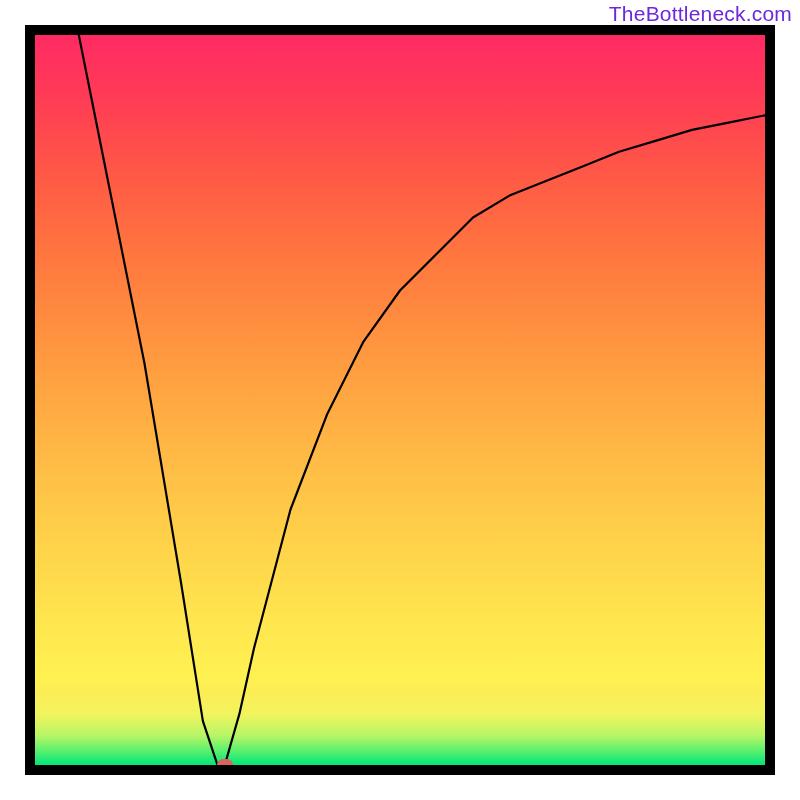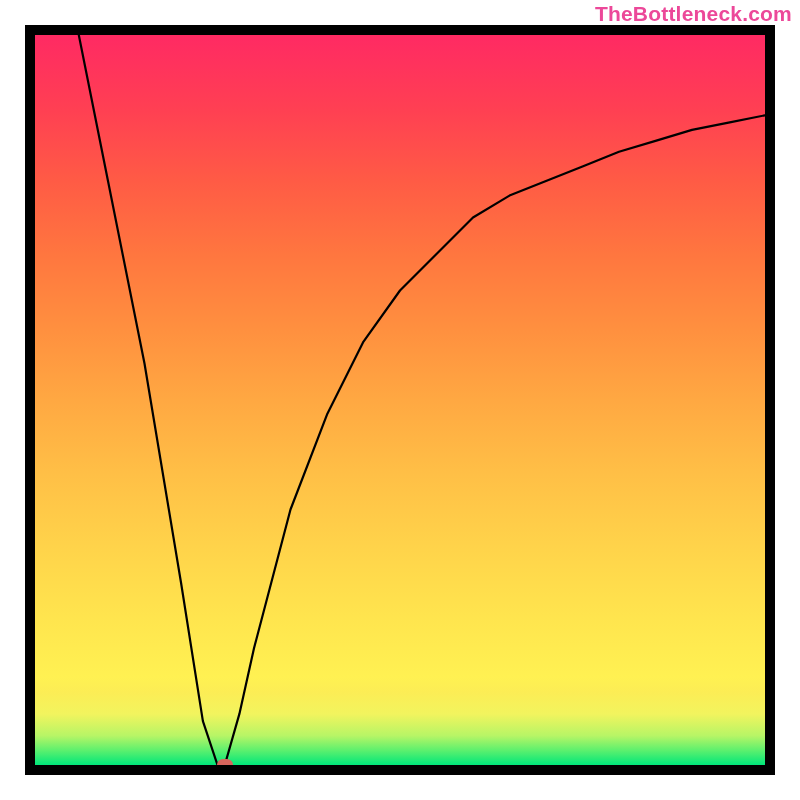--- a/index.html
+++ b/index.html
@@ -14,22 +14,22 @@
   .wrap {
     position: relative;
     width: 800px;
     height: 800px;
   }
   .attribution {
     position: absolute;
     top: 2px;
     right: 8px;
     font-size: 21px;
-    color: #ec4899;
-    font-weight: 700;
+    color: #6d28d9;
+    font-weight: 400;
     letter-spacing: 0.2px;
     margin-left: 16px;
   }
   .plot {
     position: absolute;
     left: 35px;
     top: 35px;
     width: 730px;
     height: 730px;
     

